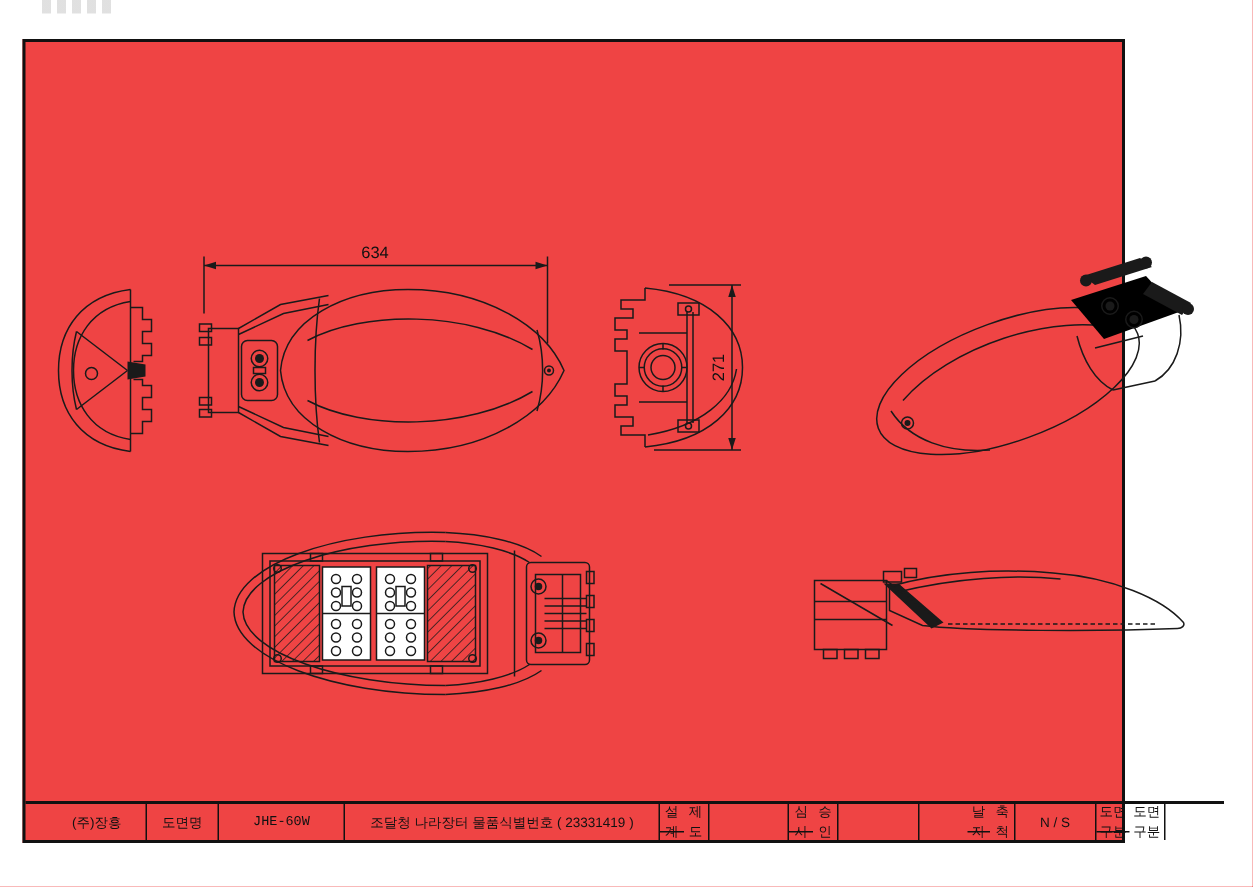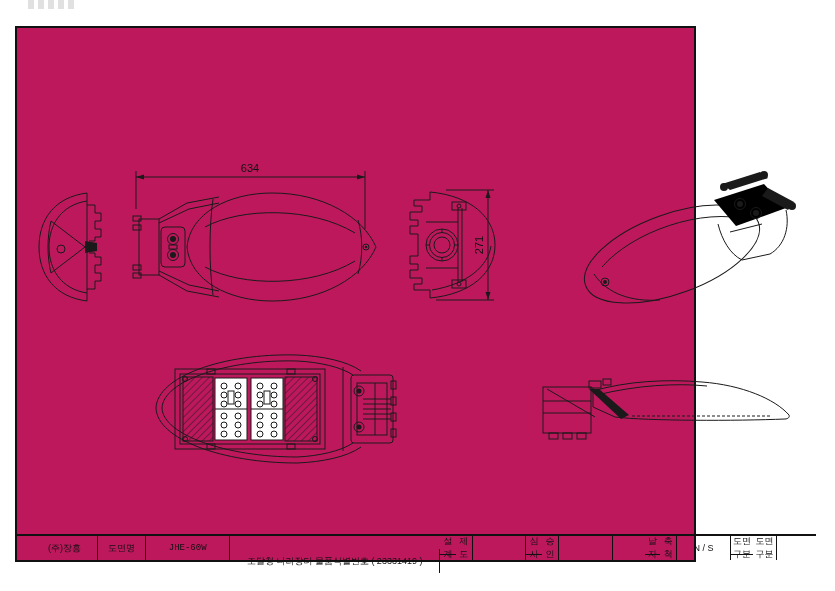--- a/index.html
+++ b/index.html
@@ -1,21 +1,21 @@
 <!DOCTYPE html>
 <html><head>
 <meta charset="utf-8">
 <style>
   * { margin:0; padding:0; box-sizing:border-box; }
   body { background:#ffffff; font-family:"Liberation Sans", sans-serif; }
   .sheet { position:relative; width:835px; height:591px; background:#fff; overflow:hidden; }
   .stamp { position:absolute; left:28px; top:0; width:48px; height:9px; opacity:.18;
            background:repeating-linear-gradient(90deg,#555 0 6px,#fff 6px 10px); }
-  .frame { position:absolute; left:15px; top:26px; width:681px; height:536px;
-           border:2px solid #111; background:#be185d;text-decoration:underline; }
+  .frame { position:absolute; left:15px; top:26px; width:735px; height:536px;
+           border:2px solid #111; background:#ef4444;text-decoration:underline; }
   svg.view { position:absolute; overflow:visible; }
   svg.view path, svg.view line, svg.view rect, svg.view circle, svg.view ellipse, svg.view polyline
        { stroke:#1a1a1a; stroke-width:1; fill:none; }
   svg.view .f { fill:#1a1a1a; stroke:none; }
   svg.view .hz { fill:url(#hpat); stroke:#1a1a1a; }
   svg.view .wh { fill:#fff; stroke:#1a1a1a; }
   svg.view text { fill:#111; stroke:none; font-family:"Liberation Sans", sans-serif; font-size:11px; }
   
   .tblock { position:absolute; left:0; bottom:0; width:799px; height:26px;
             border-top:2px solid #111; display:flex; font-size:9px; color:#111; }
@@ -208,21 +208,21 @@
       <path d="M 60,38 C 100,28 140,26 170,29"></path>
       <line x1="95" y1="59" x2="235" y2="59" stroke-dasharray="3,2"></line>
       <line x1="56" y1="34" x2="82" y2="58"></line>
       <line x1="62" y1="33" x2="88" y2="57"></line>
     </svg>
 
     <div class="tblock">
       <div class="tc" style="width:84px;padding-left:15px;">(주)장흥</div>
       <div class="tc" style="width:50px;">도면명</div>
       <div class="tc mono" style="width:88px;">JHE-60W</div>
-      <div class="tc" style="width:219px;margin-top:13px;">조달청 나라장터 물품식별번호 ( 23331419 )</div>
+      <div class="tc" style="width:219px;">조달청 나라장터 물품식별번호 ( 23331419 )</div>
 
       <div class="tc pair lblcol" style="width:34px;">
         <div>설 계</div>
         <div>제 도</div>
       </div>
       <div class="tc pair" style="width:56px;">
         <div></div>
         <div></div>
       </div>
 

